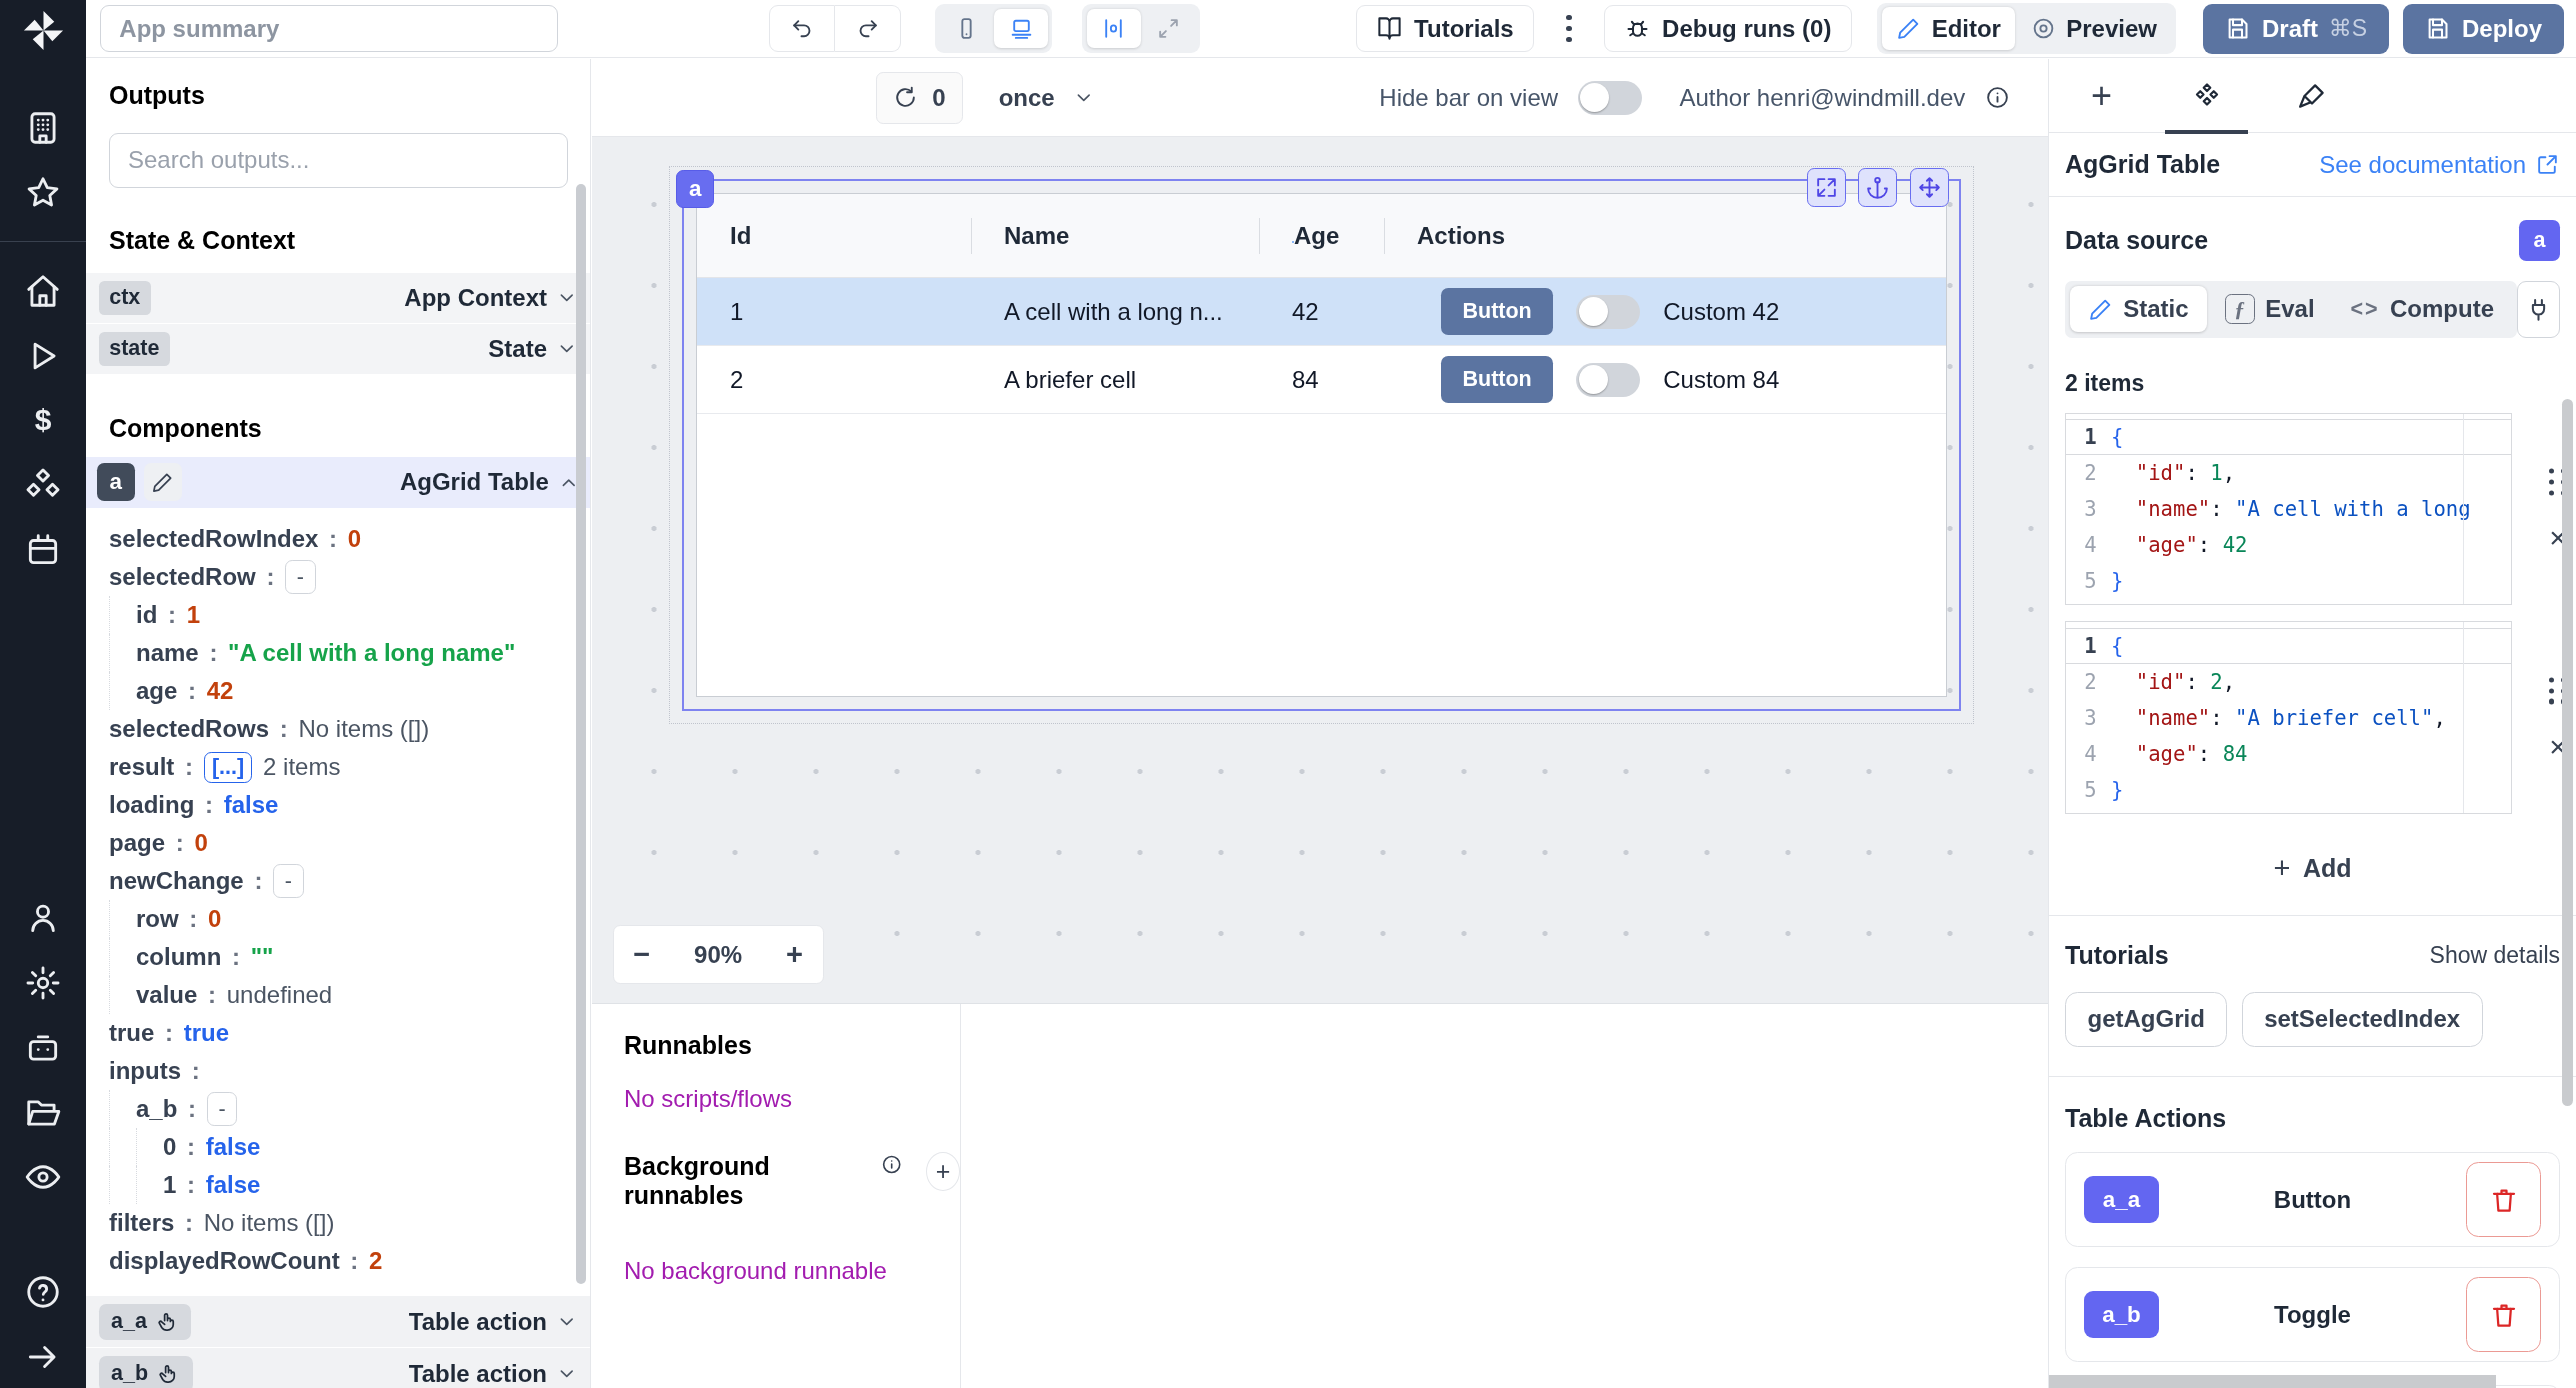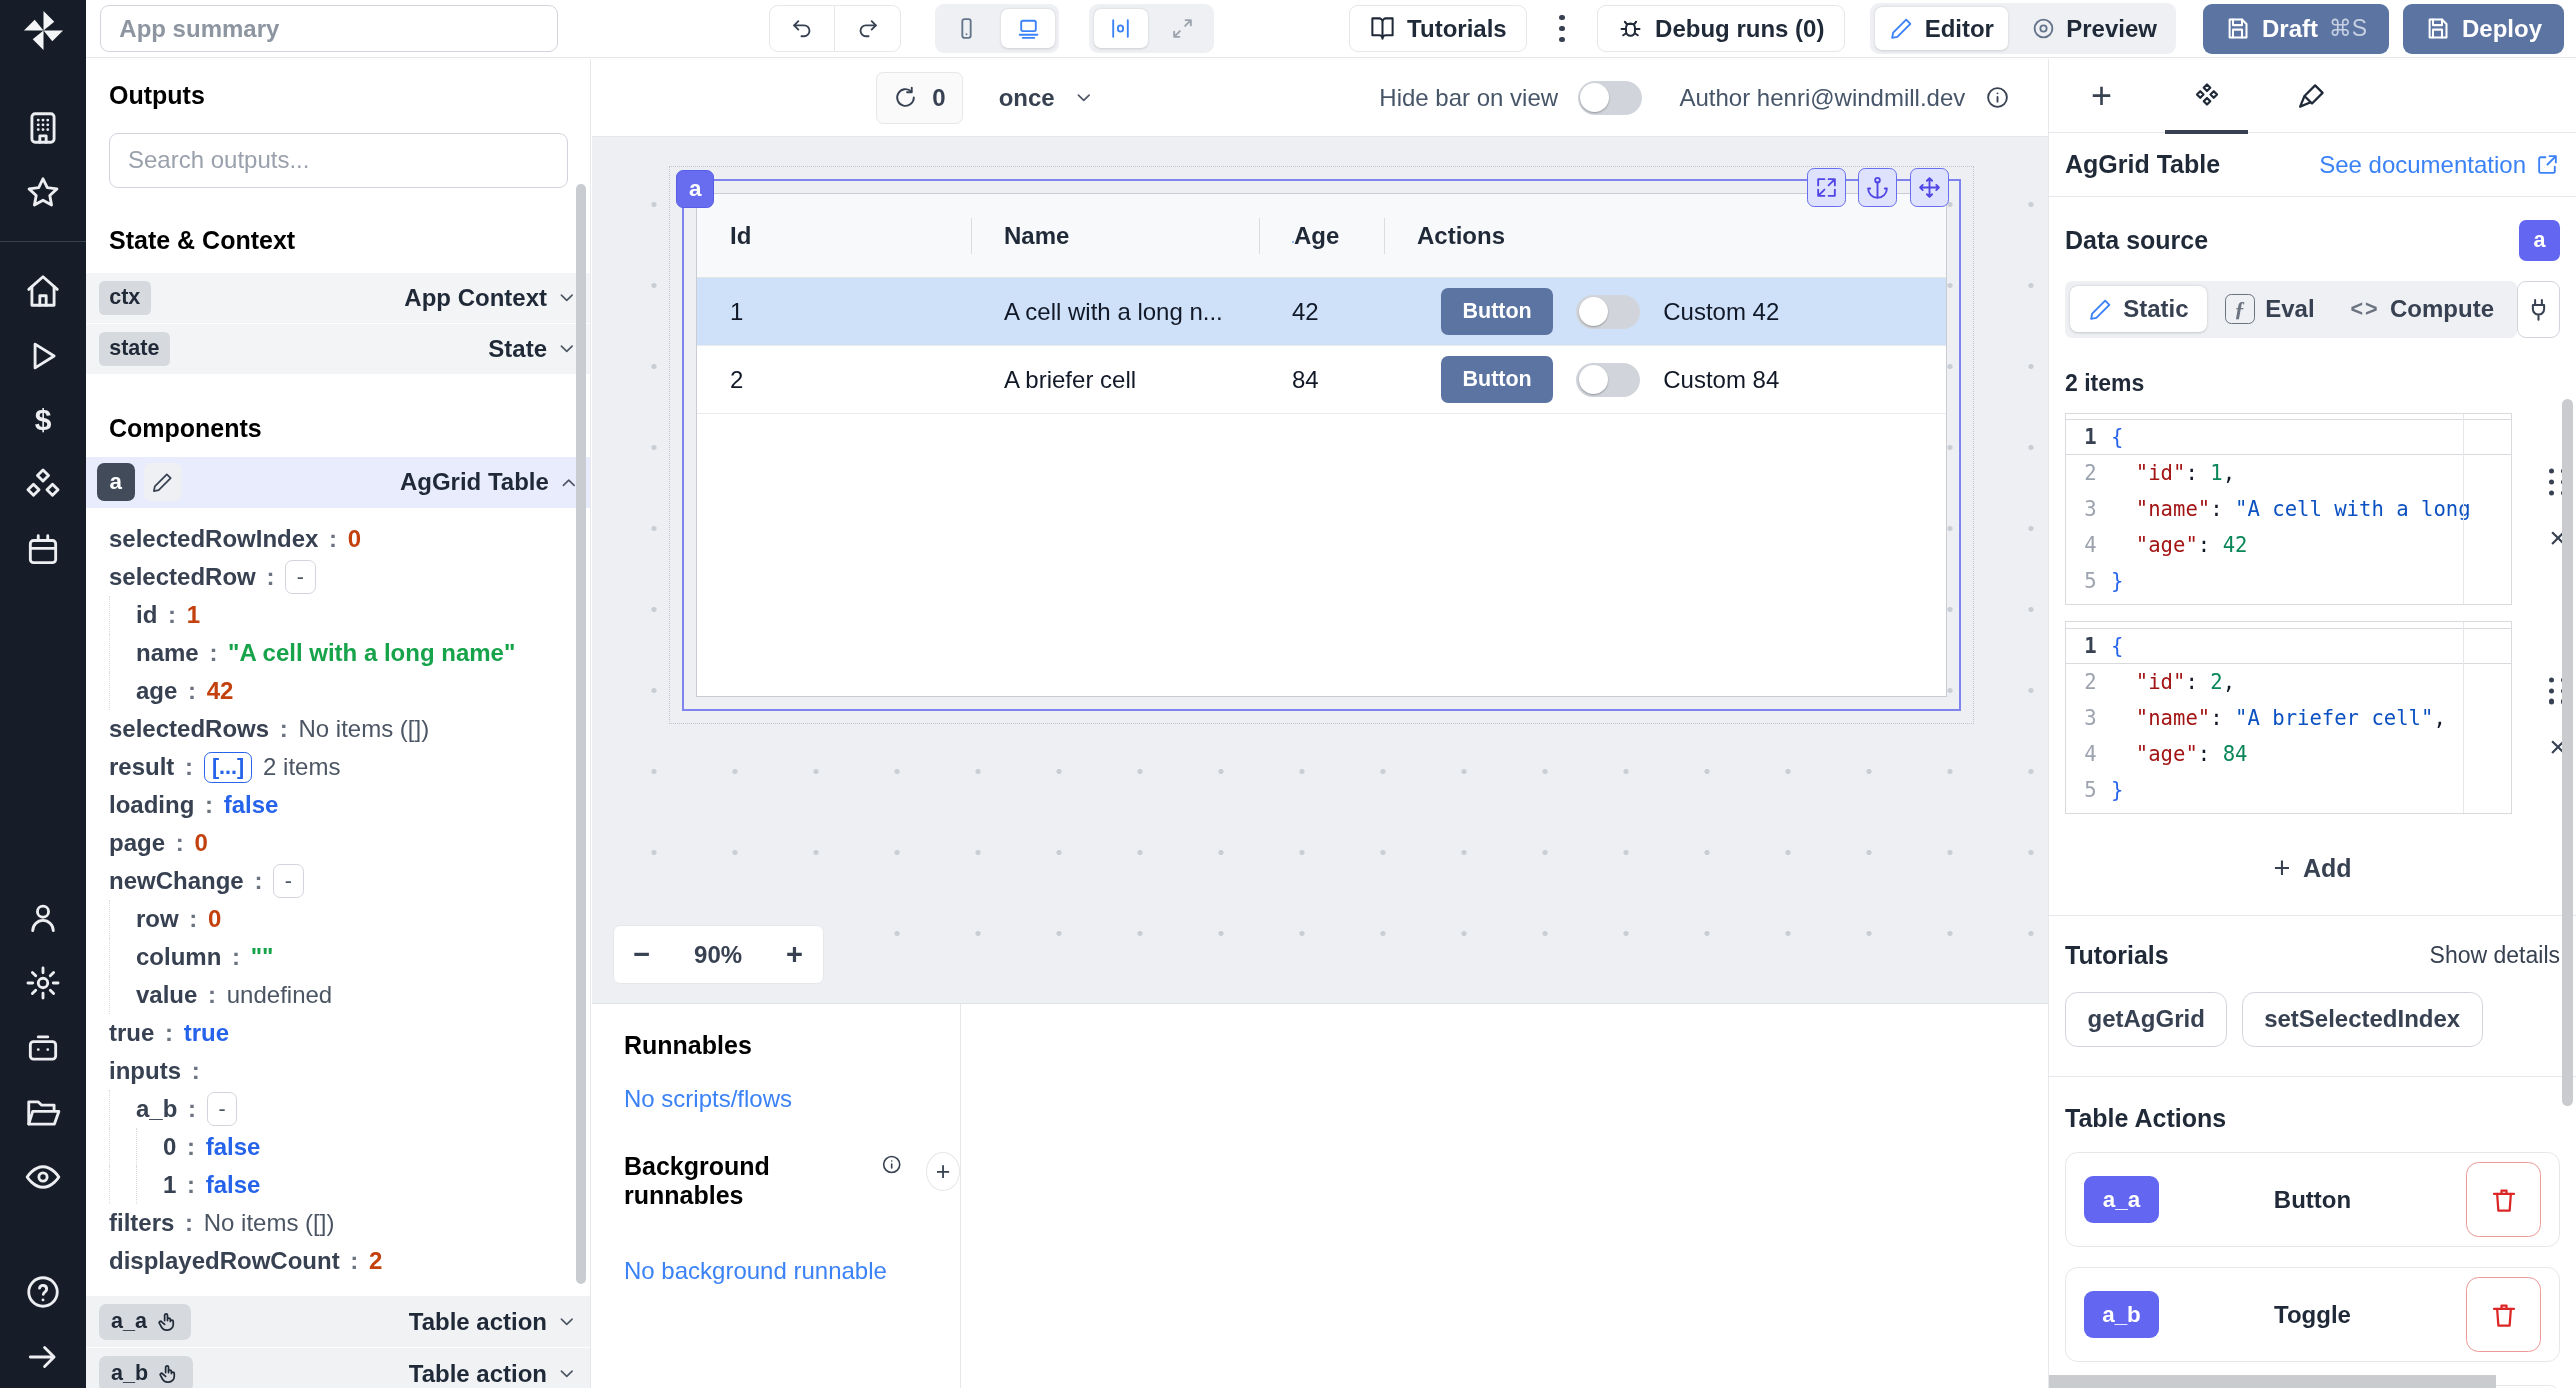--- a/index.html
+++ b/index.html
@@ -16,21 +16,21 @@
   .rail-spacer { flex:1; }
 
   
   .topbar { position:fixed; left:86px; top:0; width:2490px; height:58px; background:#fff; border-bottom:0.9px solid #e5e7eb; display:flex; align-items:center; z-index:25; }
   .summary-input { margin-left:14.3px; width:458px; height:47px; border:0.9px solid #d1d5db; border-radius:9px; padding:0 18px; font-size:24px; font-family:inherit; color:#374151; outline:none; }
   .summary-input::placeholder { color:#8d95a1; font-weight:600; }
   .btn-group { display:flex; margin-left:211px; }
   .ub { width:66px; height:47px; background:#fff; border:0.9px solid #e5e7eb; display:flex; align-items:center; justify-content:center; color:#374151; cursor:pointer; }
   .ub:first-child { border-radius:9px 0 0 9px; }
   .ub:last-child { border-radius:0 9px 9px 0; border-left:none; }
-  .seg { display:flex; align-items:center; background:#eef0f3; border-radius:9px; padding:4.5px; gap:8px; }
+  .seg { display:flex; align-items:center; background:#eef0f3; border-radius:9px; padding:4.5px; gap:1px; }
   .seg .sitem { display:flex; align-items:center; justify-content:center; gap:10.7px; padding:7.2px 14.3px; border-radius:7.2px; color:#64748b; cursor:pointer; font-weight:600; }
   .seg .sitem.active { background:#fff; color:#3b82f6; box-shadow:0 0.9px 2.7px rgba(0,0,0,.15); }
   .tb-btn { display:flex; align-items:center; gap:10.7px; height:47px; padding:0 19.7px; border:0.9px solid #e5e7eb; border-radius:9px; background:#fff; font-weight:600; color:#1f2937; cursor:pointer; font-size:24px; }
   .kebab { display:flex; flex-direction:column; gap:5.4px; padding:9px; cursor:pointer; }
   .kebab i { width:5.4px; height:5.4px; border-radius:50%; background:#374151; }
   .steel-btn { display:flex; align-items:center; gap:10.7px; height:50px; padding:0 21.5px; border:none; border-radius:9px; background:var(--steel,#5b74a1); color:#fff; font-weight:700; font-size:24px; cursor:pointer; }
   .steel-btn .short { color:#c6d0e2; font-weight:400; font-size:23px; }
 
   
   .leftpanel { position:fixed; left:86px; top:59px; width:505px; height:1329px; background:#fff; border-right:0.9px solid #e5e7eb; z-index:20; padding:21.5px 0 0 0; }
@@ -91,21 +91,21 @@
   .ag-row.selected { background:var(--row_selected,#cfe1f8); }
   .ag-row > div { padding-left:33px; }
   .actions-cell { display:flex; align-items:center; gap:23px; padding-left:57px !important; }
   .cell-btn { background:var(--steel,#5b74a1); color:#fff; font-weight:700; font-size:21.5px; border:none; border-radius:7.2px; padding:10.7px 21.5px; cursor:pointer; }
   .zoom-chip { position:absolute; left:20.6px; bottom:19px; width:211px; height:59px; background:#fff; border:0.9px solid #e5e7eb; border-radius:7.2px; display:flex; align-items:center; justify-content:space-between; padding:0 19.7px; font-weight:600; color:#374151; }
   .zoom-chip .zb { cursor:pointer; font-size:29px; color:#374151; line-height:1; }
 
   .bottompanel { height:385px; background:#fff; display:flex; }
   .bp-left { width:369px; border-right:0.9px solid #e5e7eb; padding:27px 0 0 32px; }
   .bp-left .h1 { margin-bottom:25px; }
-  .bp-empty { color:#3b82f6; margin-bottom:27px; }
+  .bp-empty { color:#a21caf; margin-bottom:27px; }
   .bg-head { display:flex; gap:24px; margin-top:39px; margin-bottom:21.5px; }
   .circle-plus { width:39px; height:39px; border:0.9px solid #e5e7eb; border-radius:50%; display:flex; align-items:center; justify-content:center; font-size:25px; color:#374151; cursor:pointer; }
   .iico { width:25px; height:25px; color:#374151; }
 
   
   .rightpanel { position:fixed; left:2048px; top:59px; width:528px; height:1329px; background:#fff; border-left:0.9px solid #e5e7eb; z-index:20; }
   .rp-tabs { display:flex; height:74px; border-bottom:0.9px solid #e5e7eb; }
   .rp-tab { width:105px; display:flex; align-items:center; justify-content:center; color:#1f2937; cursor:pointer; position:relative; }
   .rp-tab.active::after { content:""; position:absolute; left:10.7px; right:10.7px; bottom:-1.8px; border-bottom:4.5px solid #374151; }
   .doc-row { display:flex; align-items:center; height:64px; padding:0 16px; border-bottom:0.9px solid #e5e7eb; }

